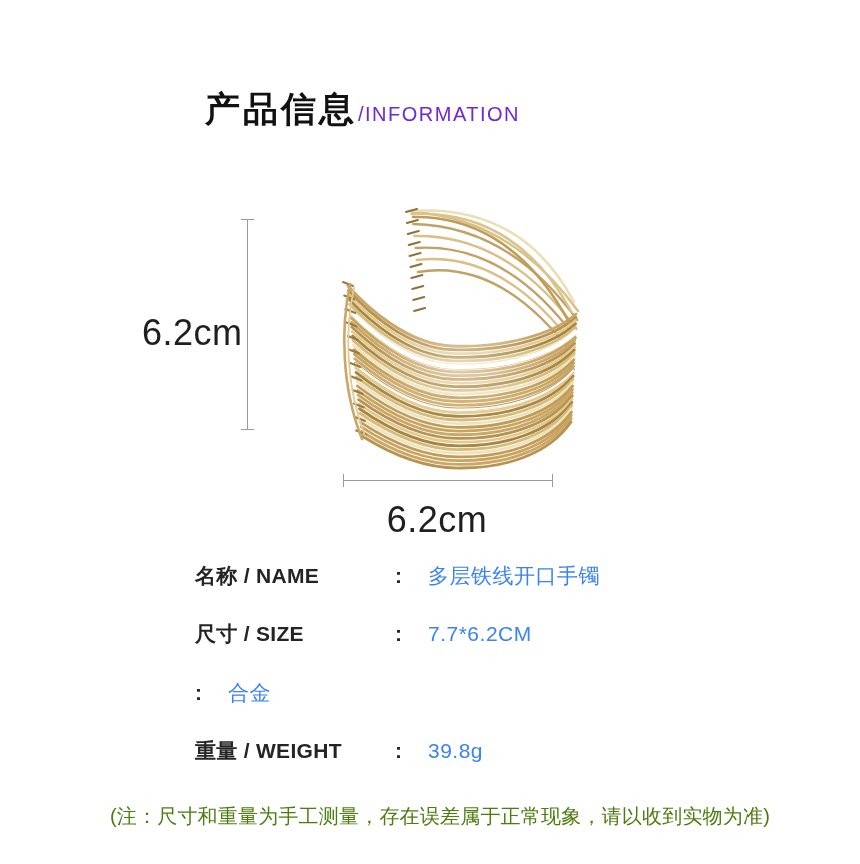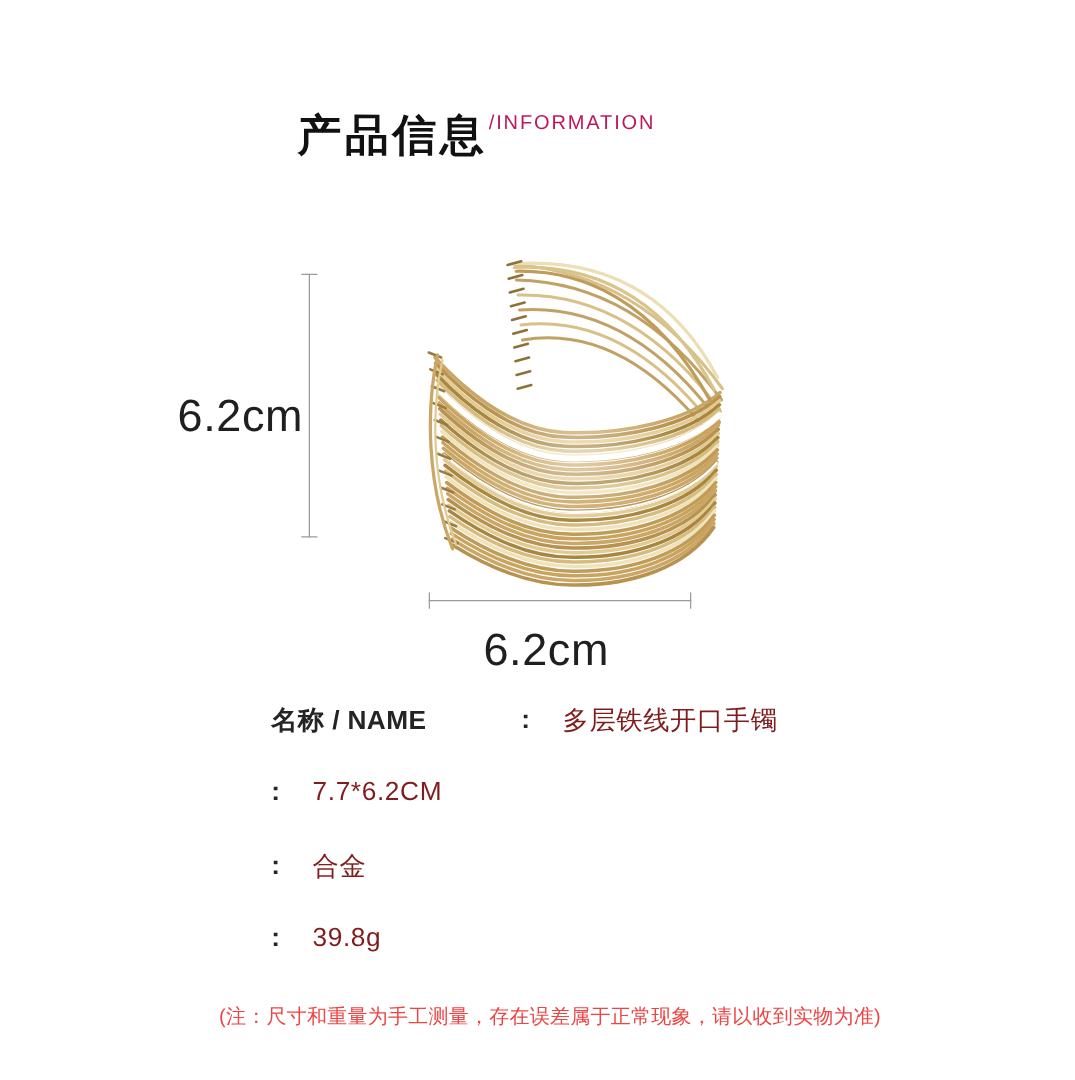--- a/index.html
+++ b/index.html
@@ -1,45 +1,45 @@
 <!DOCTYPE html>
 <html><head>
 <meta charset="utf-8">
 <style>
   html,body{margin:0;padding:0;background:#ffffff;}
   .page{
     position:relative;width:860px;height:864px;background:#ffffff;overflow:hidden;
     font-family:"Liberation Sans","DejaVu Sans",sans-serif;
   }
   
-  .title{position:absolute;left:205px;top:90px;display:flex;align-items:flex-start;white-space:nowrap;margin-left:33px;}
+  .title{position:absolute;left:205px;top:90px;display:flex;align-items:flex-end;white-space:nowrap;}
   .title-cn{margin:0;font-size:35px;font-weight:700;letter-spacing:3px;color:#111;line-height:1.1;}
-  .title-en{font-size:16px;font-weight:500;letter-spacing:1.5px;color:#be185d;padding-bottom:3px;margin-left:1px;}
+  .title-en{font-size:20px;font-weight:500;letter-spacing:1.5px;color:#6d28d9;padding-bottom:3px;margin-left:1px;}
   
   .v-line{position:absolute;left:247px;top:219px;width:1px;height:211px;background:#9b9b9b;}
   .v-line::before,.v-line::after{content:"";position:absolute;left:-6px;width:13px;height:1px;background:#9b9b9b;}
   .v-line::before{top:0;}
   .v-line::after{bottom:0;}
   .h-line{position:absolute;left:343px;top:480px;width:210px;height:1px;background:#9b9b9b;}
   .h-line::before,.h-line::after{content:"";position:absolute;top:-6px;width:1px;height:13px;background:#9b9b9b;}
   .h-line::before{left:0;}
   .h-line::after{right:0;}
   .dim-label{position:absolute;font-size:36px;color:#1f1f1f;letter-spacing:0.5px;}
   .dim-label.v{left:142px;top:312px;width:72px;text-align:center;}
   .dim-label.h{left:347px;top:499px;width:180px;text-align:center;}
   
   .product{position:absolute;left:336px;top:196px;width:250px;height:280px;}
   
   .specs{position:absolute;left:195px;top:547px;width:500px;}
-  .spec-row{display:flex;align-items:center;height:58.3px;margin-left:22px;}
+  .spec-row{display:flex;align-items:center;height:58.3px;}
   .spec-label{width:200px;font-size:21px;font-weight:700;color:#242424;letter-spacing:0.3px;}
   .spec-colon{width:33px;font-size:21px;font-weight:700;color:#242424;}
-  .spec-value{font-size:21px;font-weight:400;color:#7f1d1d;letter-spacing:0.5px;}
+  .spec-value{font-size:21px;font-weight:400;color:#3b82f6;letter-spacing:0.5px;}
   
-  .footer-note{position:absolute;left:0;right:0;top:803px;text-align:center;font-size:16px;color:#ef4444;letter-spacing:0.2px;padding-left:20px;}
+  .footer-note{position:absolute;left:0;right:0;top:803px;text-align:center;font-size:20px;color:#4d7c0f;letter-spacing:0.2px;padding-left:20px;}
 </style>
 </head>
 <body>
 
 <div class="page">
 
   <div class="title">
     <h1 class="title-cn">产品信息</h1>
     <span class="title-en">/INFORMATION</span>
   </div>
@@ -133,28 +133,30 @@
   <div class="h-line"></div>
   <div class="dim-label h">6.2cm</div>
 
   <div class="specs">
     <div class="spec-row">
       <span class="spec-label">名称 / NAME</span>
       <span class="spec-colon">:</span>
       <span class="spec-value">多层铁线开口手镯</span>
     </div>
     <div class="spec-row">
+      <span class="spec-label">尺寸 / SIZE</span>
       <span class="spec-colon">:</span>
       <span class="spec-value">7.7*6.2CM</span>
     </div>
     <div class="spec-row">
       <span class="spec-colon">:</span>
       <span class="spec-value">合金</span>
     </div>
     <div class="spec-row">
+      <span class="spec-label">重量 / WEIGHT</span>
       <span class="spec-colon">:</span>
       <span class="spec-value">39.8g</span>
     </div>
   </div>
 
   <div class="footer-note">(注：尺寸和重量为手工测量，存在误差属于正常现象，请以收到实物为准)</div>
 
 </div>
 
 </body></html>

